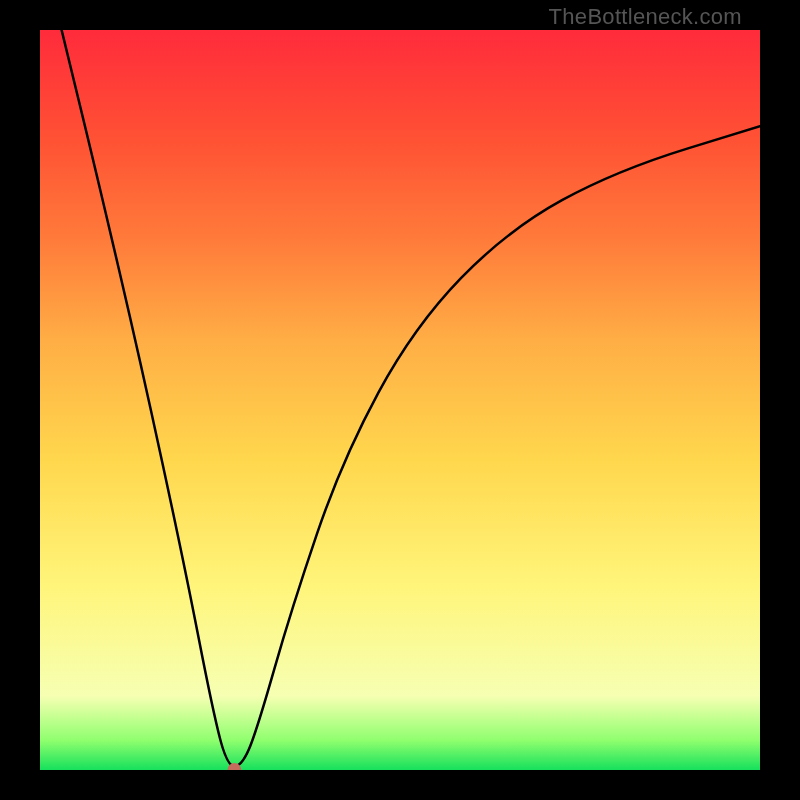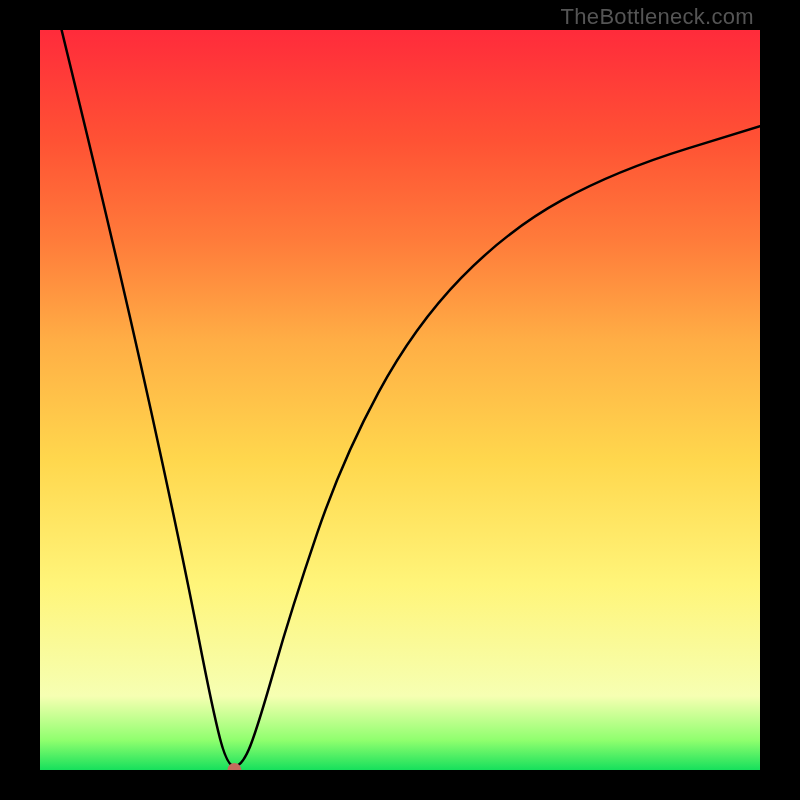--- a/index.html
+++ b/index.html
@@ -37,21 +37,21 @@
   .curve-svg {
     position: absolute;
     left: 0;
     top: 0;
     width: 720px;
     height: 740px;
   }
   .watermark {
     position: absolute;
     top: 4px;
-    right: 46px;
+    right: 58px;
     color: #555;
     font-family: Arial, Helvetica, sans-serif;
     font-size: 22px;
     letter-spacing: 0.3px;
     user-select: none;
   }
 </style>
 </head>
 <body>
 

